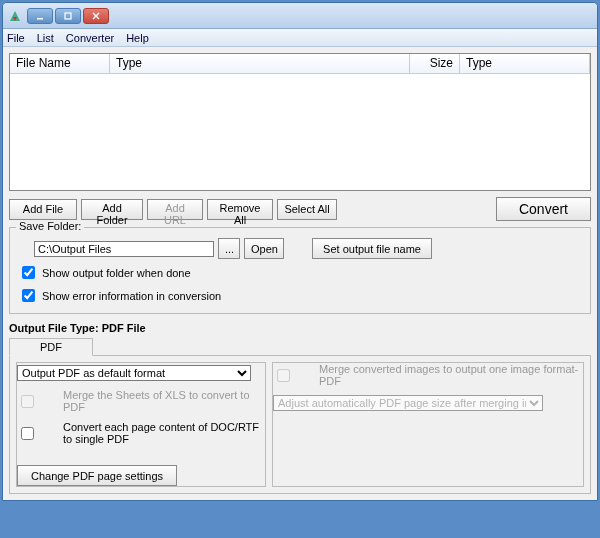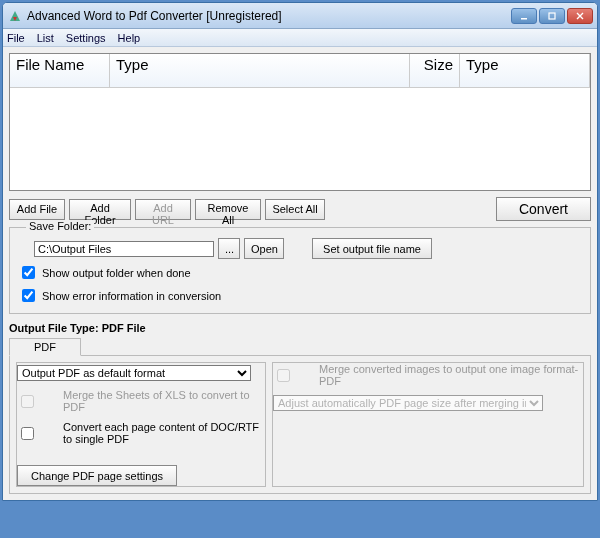--- a/index.html
+++ b/index.html
@@ -9,50 +9,49 @@
   .titlebar .icon { width: 16px; height: 16px; margin-right: 4px; }
   .title-text { font-size: 12px; color: #000; flex: 1; }
   .winbtns { display: flex; gap: 2px; }
   .wbtn { width: 26px; height: 16px; border-radius: 3px; display: flex; align-items: center; justify-content: center; font-size: 10px; color: #fff; }
   .wbtn.min, .wbtn.max { background: linear-gradient(#9ac1e8,#5e90c4); border: 1px solid #4a7bb5; }
   .wbtn.close { background: linear-gradient(#e57e73,#c94b3e); border: 1px solid #a83c30; }
   .menubar { height: 18px; background: linear-gradient(#f2f6fb,#dce7f4); display: flex; align-items: center; padding: 0 4px; font-size: 11px; color: #003; border-bottom: 1px solid #b8c8dc; }
   .menubar span { margin-right: 12px; cursor: default; }
   .client { background: #f0f0f0; padding: 6px; }
   .filelist { background: #fff; border: 1px solid #888; height: 138px; }
-  .flhdr { display: flex; height: 34px; background: linear-gradient(#fff,#eef4fb); border-bottom: 1px solid #ccc; font-size: 15px; }
+  .flhdr { display: flex; height: 20px; background: linear-gradient(#fff,#eef4fb); border-bottom: 1px solid #ccc; font-size: 12px; }
   .flhdr > div { border-right: 1px solid #ccc; padding: 2px 6px; }
   .toolbar { margin-top: 6px; display: flex; gap: 4px; align-items: center; }
   .btn { background: linear-gradient(#fefefe,#e5e5e5); border: 1px solid #888; font-size: 11px; padding: 2px 6px; height: 21px; cursor: pointer; }
   .btn.disabled { color: #999; }
   .btn.big { font-size: 14px; padding: 3px 22px; height: 24px; margin-left: auto; }
   .gbox { border: 1px solid #bbb; margin-top: 6px; padding: 6px 8px 8px; position: relative; }
-  .gbox .glabel { position: absolute; top: -8px; left: 16px; background: #f0f0f0; padding: 0 3px; font-size: 11px; }
+  .gbox .glabel { position: absolute; top: -8px; left: 6px; background: #f0f0f0; padding: 0 3px; font-size: 11px; }
   .row { display: flex; align-items: center; gap: 4px; margin-top: 4px; font-size: 11px; margin-left: 16px; }
   input[type=text] { font-size: 11px; padding: 1px 3px; border: 1px solid #7a7a7a; background: #fff; }
   .chk { display: flex; align-items: center; gap: 4px; font-size: 11px; margin-top: 4px; }
   .chk.disabled { color: #999; }
   .ofthead { font-size: 11px; font-weight: bold; margin-top: 8px; }
   .tabrow { display: flex; border-bottom: 1px solid #bbb; margin-top: 4px; }
-  .tab { border: 1px solid #bbb; border-bottom: 1px solid #f0f0f0; padding: 2px 24px; font-size: 11px; background: #f0f0f0; margin-bottom: -1px; }
+  .tab { border: 1px solid #bbb; border-bottom: 1px solid #f0f0f0; padding: 2px 30px; font-size: 11px; background: #f0f0f0; margin-bottom: -1px; }
   .tabbody { border: 1px solid #bbb; border-top: none; padding: 6px; display: flex; gap: 6px; }
   .panel { border: 1px solid #bbb; flex: 1; }
   select { font-size: 11px; border: 1px solid #7a7a7a; background: #fff; }
   .panel .chk { margin-top: 8px; gap: 26px; }
 </style>
 </head>
 <body>
 
 <div class="window">
   <div class="titlebar">
     <svg class="icon" viewBox="0 0 16 16">
         <path fill="#4a8" d="M3 13 L8 3 L13 13 Z"></path>
         <path fill="#c33" d="M6 9 L10 9 L8 13 Z"></path>
       </svg>
-    <div class="title-text">Advanced Word to Pdf Converter [Unregistered]</div>
     <div class="winbtns">
       <div class="wbtn min">
           <svg width="8" height="8">
             <rect x="1" y="6" width="6" height="1.5" fill="#fff"></rect>
           </svg>
         </div>
       <div class="wbtn max">
           <svg width="8" height="8">
             <rect x="1" y="1" width="6" height="6" fill="none" stroke="#fff" stroke-width="1.2"></rect>
           </svg>
@@ -61,37 +60,37 @@
           <svg width="8" height="8">
             <path d="M1 1 L7 7 M7 1 L1 7" stroke="#fff" stroke-width="1.4"></path>
           </svg>
         </div>
     </div>
   </div>
 
   <div class="menubar">
     <span>File</span>
     <span>List</span>
-    <span>Settings</span>
+    <span>Converter</span>
     <span>Help</span>
   </div>
 
   <div class="client">
 
     <div class="filelist">
       <div class="flhdr">
         <div style="width:100px">File Name</div>
         <div style="flex:1">Type</div>
         <div style="width:50px;text-align:right">Size</div>
         <div style="width:130px">Type</div>
       </div>
     </div>
 
     <div class="toolbar">
-      <button class="btn" style="width:56px">Add File</button>
+      <button class="btn" style="width:68px">Add File</button>
       <button class="btn" style="width:62px">Add Folder</button>
       <button class="btn disabled" style="width:56px">Add URL</button>
       <button class="btn" style="width:66px">Remove All</button>
       <button class="btn" style="width:60px">Select All</button>
       <button class="btn big">Convert</button>
     </div>
 
     <div class="gbox">
       <div class="glabel">Save Folder:</div>
       <div class="row">

